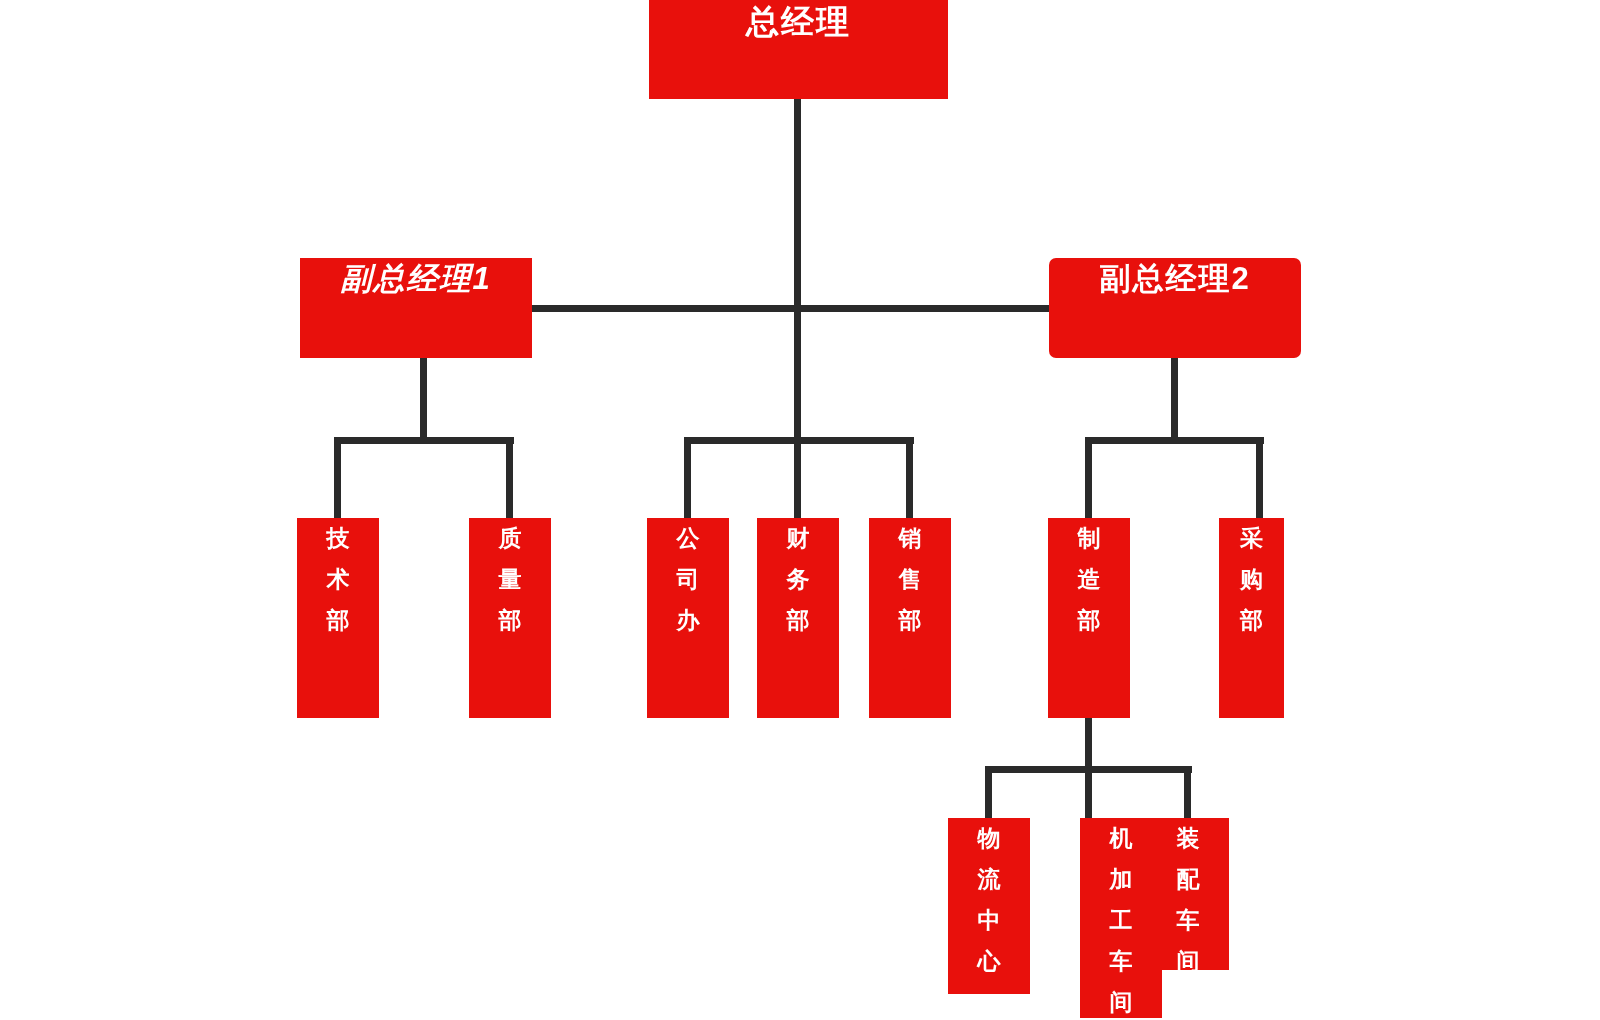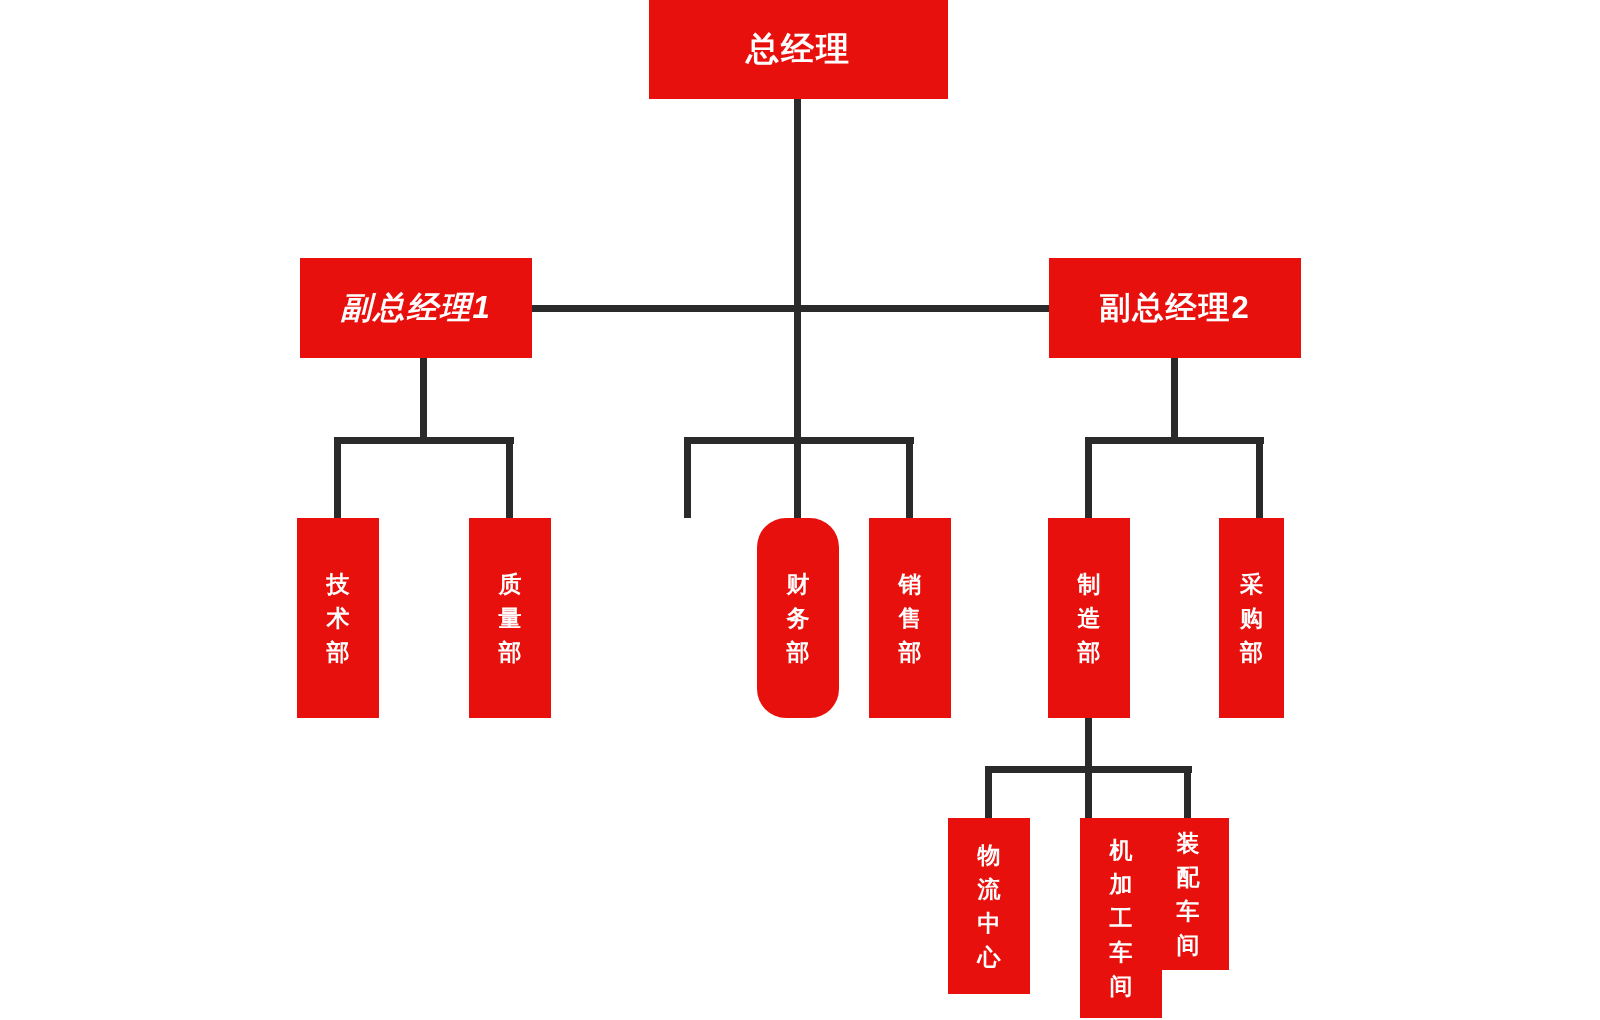--- a/index.html
+++ b/index.html
@@ -14,37 +14,36 @@
     width: 1600px;
     height: 1020px;
     background: var(--background, #ffffff);
     overflow: hidden;
   }
   .node {
     position: absolute;
     background: var(--node-fill, #e8100c);
     color: var(--node-text, #ffffff);
     display: flex;
-    align-items: center;
     justify-content: center;
     font-weight: bold;
     box-sizing: border-box;
   }
   .node-h .label {
     font-size: 31px;
     letter-spacing: 2px;
     white-space: nowrap;
   }
   .node-gm .label {
     font-size: 33px;
   }
   .node-v .label {
     font-size: 23px;
     width: 1.25em;
-    line-height: 34px;
+    line-height: 41px;
     word-break: break-all;
     text-align: center;
     letter-spacing: 0;
   }
   .edge {
     position: absolute;
     background: var(--connector, #2a2a2a);
   }
 </style>
 </head>
@@ -74,31 +73,34 @@
   <div class="edge" style="left:985px;  top:766px; width:7px;   height:52px;"></div>
   <div class="edge" style="left:1184px; top:766px; width:7px;   height:52px;"></div>
 
   <div class="node node-h node-gm" style="left:649px; top:0; width:299px; height:99px;">
     <span class="label">总经理</span>
   </div>
 
   <div class="node node-h" style="left:300px; top:258px; width:232px; height:100px;font-style:italic;">
     <span class="label">副总经理1</span>
   </div>
-  <div class="node node-h" style="left:1049px; top:258px; width:252px; height:100px;">
+  <div class="node node-h" style="left:1049px; top:258px; width:252px; height:100px;border-radius:7px;">
     <span class="label">副总经理2</span>
   </div>
 
   <div class="node node-v" style="left:297px; top:518px; width:82px; height:200px;">
     <span class="label">技术部</span>
   </div>
   <div class="node node-v" style="left:469px; top:518px; width:82px; height:200px;">
     <span class="label">质量部</span>
   </div>
-  <div class="node node-v" style="left:757px; top:518px; width:82px; height:200px;border-radius:29px;">
+  <div class="node node-v" style="left:647px; top:518px; width:82px; height:200px;">
+    <span class="label">公司办</span>
+  </div>
+  <div class="node node-v" style="left:757px; top:518px; width:82px; height:200px;">
     <span class="label">财务部</span>
   </div>
   <div class="node node-v" style="left:1048px; top:518px; width:82px; height:200px;">
     <span class="label">制造部</span>
   </div>
   <div class="node node-v" style="left:869px; top:518px; width:82px; height:200px;">
     <span class="label">销售部</span>
   </div>
   <div class="node node-v" style="left:1219px; top:518px; width:65px; height:200px;">
     <span class="label">采购部</span>

